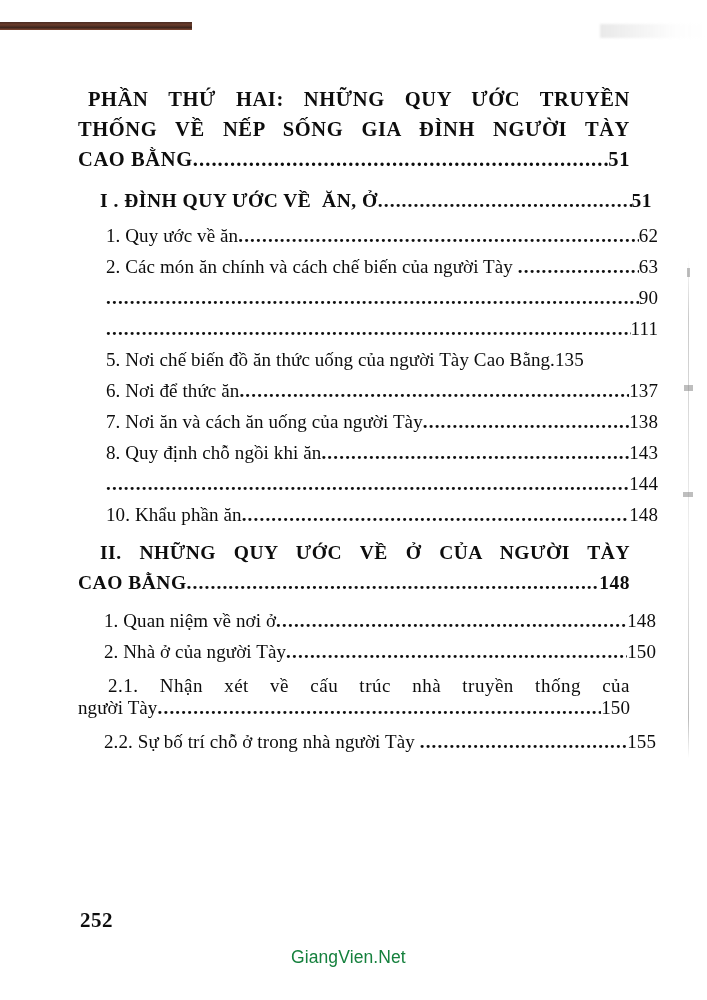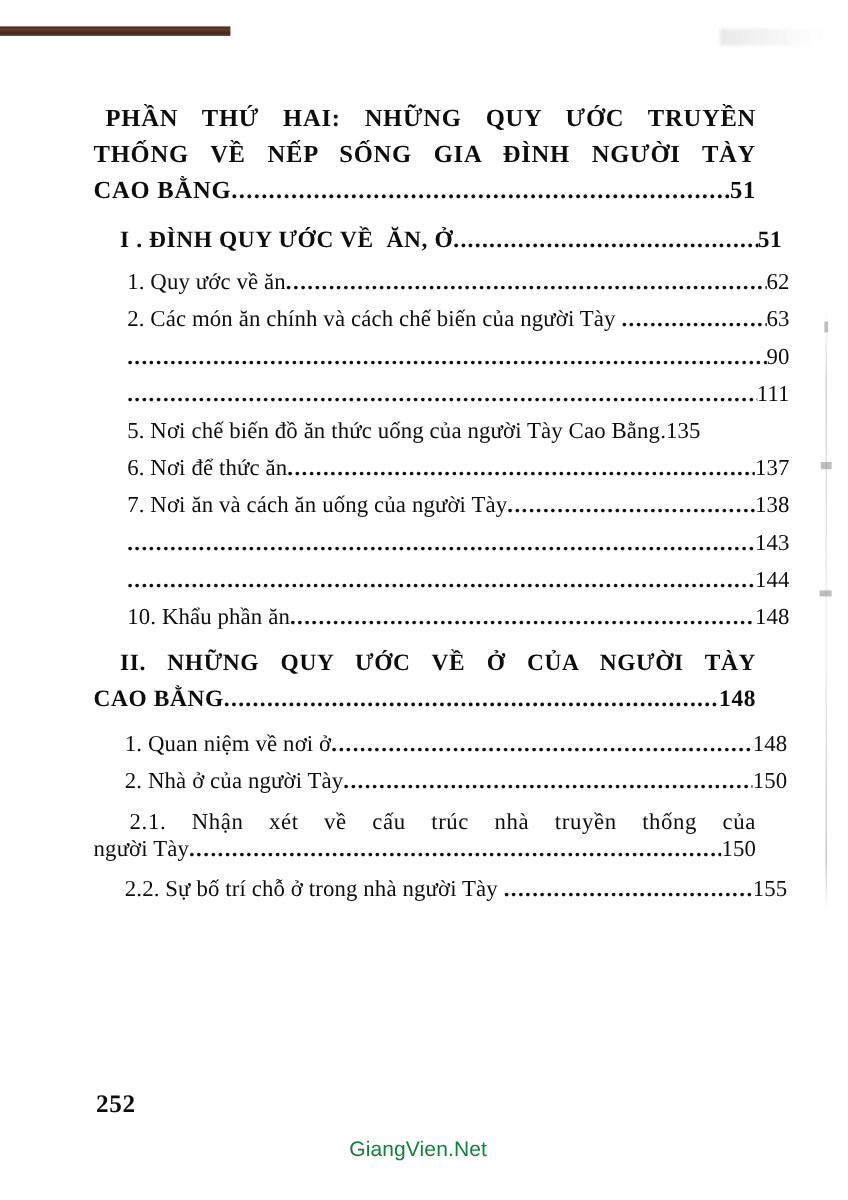--- a/index.html
+++ b/index.html
@@ -251,20 +251,21 @@
       <div class="row ind-2">
         <span class="txt">7. Nơi ăn và cách ăn uống của người Tày</span>
         <span class="dots">............................................................................................</span>
         <span class="pg">138</span>
       </div>
     </div>
     <div class="gap-sm"></div>
 
     <div class="entry">
       <div class="row ind-2">
+        <span class="txt">8. Quy định chỗ ngồi khi ăn</span>
         <span class="dots">............................................................................................</span>
         <span class="pg">143</span>
       </div>
     </div>
     <div class="gap-sm"></div>
 
     <div class="entry">
       <div class="row ind-2">
         <span class="dots">............................................................................................</span>
         <span class="pg">144</span>

